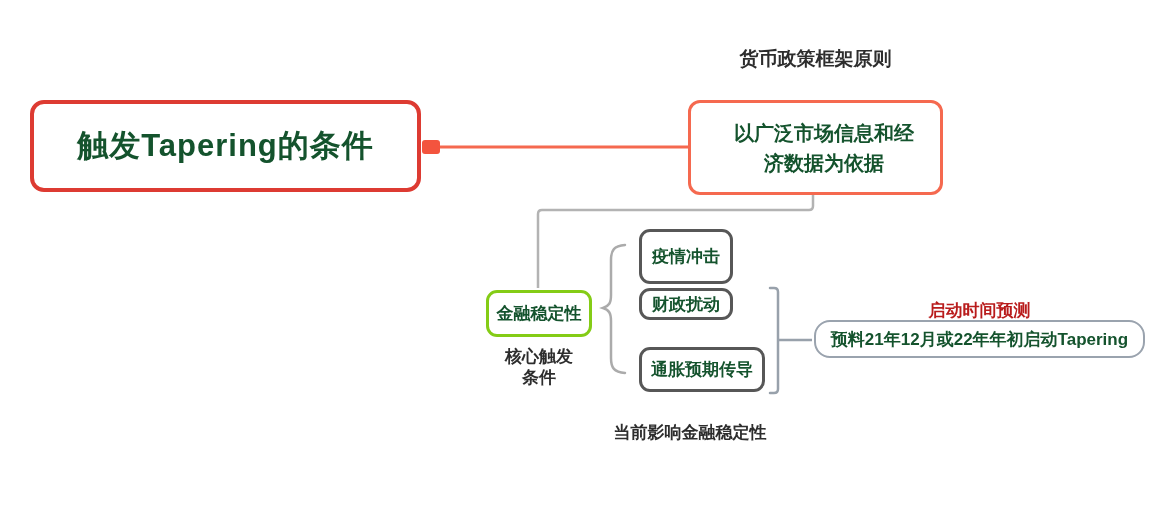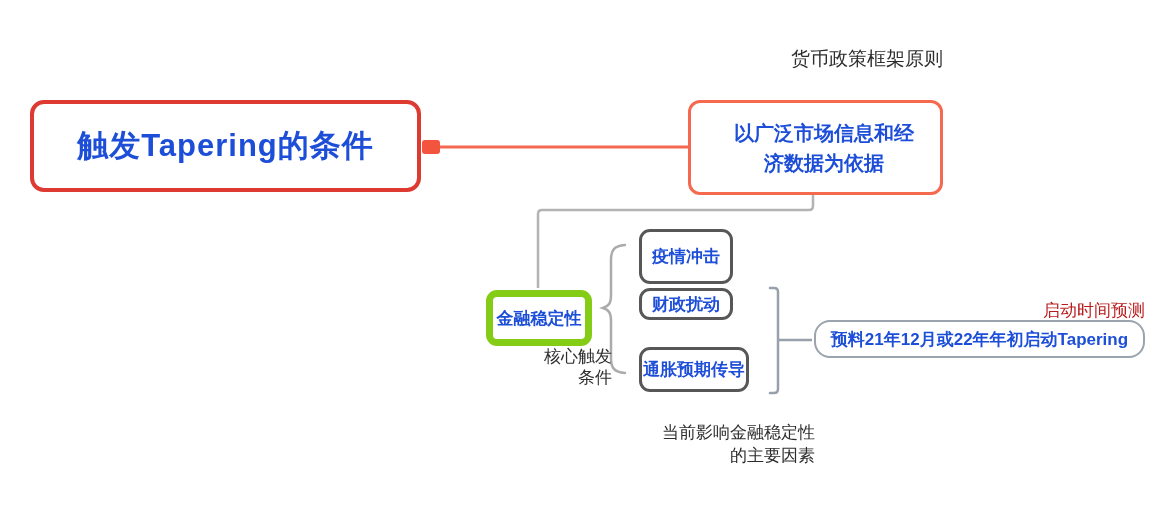--- a/index.html
+++ b/index.html
@@ -12,58 +12,58 @@
     color:#2d2d2d;
   }
   .connector-layer{position:absolute;left:0;top:0;width:1173px;height:514px;}
   .node{
     position:absolute;
     background:#fff;
     box-sizing:border-box;
     display:flex;align-items:center;justify-content:center;
     text-align:center;
     font-weight:700;
-    color:#1d4ed8;
+    color:#14532d;
   }
   .caption{
     position:absolute;
-    text-align:right;
-    font-weight:400;
+    text-align:center;
+    font-weight:700;
     color:#2d2d2d;
   }
   
   .root-box{
     left:30px;top:100px;width:391px;height:92px;
     border:4px solid #dd3b32;border-radius:14px;
     font-size:31px;letter-spacing:1px;
   }
   
   .principle-caption{left:688px;top:46px;width:255px;font-size:19px;}
   .principle-box{
     left:688px;top:100px;width:255px;height:95px;
     border:3px solid #f5694f;border-radius:12px;
     font-size:20px;line-height:30px;
     flex-direction:column;
     padding-left:17px;
   }
   
   .stability-box{
-    left:486px;top:290px;width:106px;height:56px;
-    border:7px solid #84cc16;border-radius:11px;
+    left:486px;top:290px;width:106px;height:47px;
+    border:3px solid #84cc16;border-radius:11px;
     font-size:17px;
   }
   .stability-caption{left:466px;top:346px;width:146px;font-size:17px;line-height:21px;}
   
   .factor-box{
     border:3px solid #575757;border-radius:11px;
     font-size:17px;
   }
   .factor-1{left:639px;top:229px;width:94px;height:55px;}
   .factor-2{left:639px;top:288px;width:94px;height:32px;}
-  .factor-3{left:639px;top:347px;width:110px;height:45px;}
+  .factor-3{left:639px;top:347px;width:126px;height:45px;}
   .factors-caption{left:565px;top:421px;width:250px;font-size:17px;line-height:23px;}
   
   .prediction-caption{left:814px;top:299px;width:331px;font-size:17px;color:#b91c1c;}
   .prediction-box{
     left:814px;top:320px;width:331px;height:38px;
     border:2.5px solid #9aa3ae;border-radius:16px;
     font-size:17px;font-weight:600;
   }
 </style>
 </head>
@@ -107,21 +107,20 @@
     <span>疫情冲击</span>
   </div>
   <div class="node factor-box factor-2">
     <span>财政扰动</span>
   </div>
   <div class="node factor-box factor-3">
     <span>通胀预期传导</span>
   </div>
   <div class="caption factors-caption">
     <div>当前影响金融稳定性</div>
-    <div>的主要因素</div>
   </div>
 
   <div class="caption prediction-caption">启动时间预测</div>
   <div class="node prediction-box">
     <span>预料21年12月或22年年初启动Tapering</span>
   </div>
 
 </div>
 
 </body></html>

